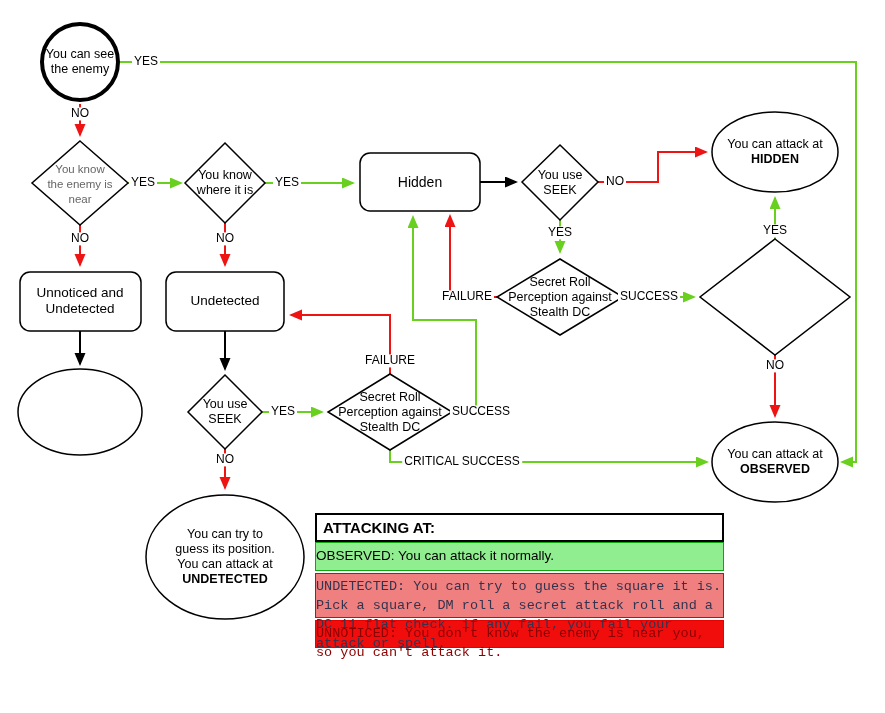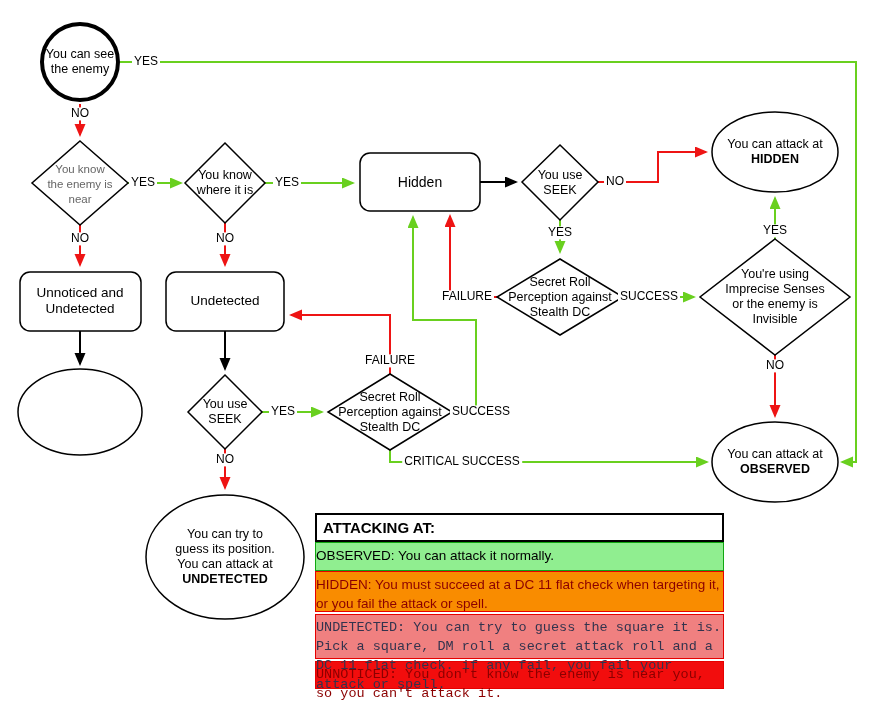--- a/index.html
+++ b/index.html
@@ -92,24 +92,20 @@
 the enemy is
 near</div>
   <div class="txt" style="left:225px;top:183px;width:84px">You know
 where it is</div>
   <div class="txt big" style="left:420px;top:182px;width:110px">Hidden</div>
   <div class="txt" style="left:560px;top:183px;width:72px">You use
 SEEK</div>
   <div class="txt" style="left:560px;top:297px;width:122px">Secret Roll
 Perception against
 Stealth DC</div>
-  <div class="txt" style="left:775px;top:297px;width:122px">You're using
-Imprecise Senses
-or the enemy is
-Invisible</div>
   <div class="txt" style="left:775px;top:152px;width:112px"><div>You can attack at</div><div class="b">HIDDEN</div></div>
   <div class="txt" style="left:775px;top:462px;width:112px"><div>You can attack at</div><div class="b">OBSERVED</div></div>
   <div class="txt med" style="left:80px;top:301px;width:116px">Unnoticed and
 Undetected</div>
   <div class="txt med" style="left:225px;top:301px;width:112px">Undetected</div>
   <div class="txt" style="left:225px;top:412px;width:72px">You use
 SEEK</div>
   <div class="txt" style="left:390px;top:412px;width:122px">Secret Roll
 Perception against
 Stealth DC</div>
@@ -131,18 +127,17 @@
   <div class="elabel" style="left:775px;top:366px">NO</div>
   <div class="elabel" style="left:283px;top:412px">YES</div>
   <div class="elabel" style="left:225px;top:460px">NO</div>
   <div class="elabel" style="left:390px;top:361px">FAILURE</div>
   <div class="elabel" style="left:481px;top:412px">SUCCESS</div>
   <div class="elabel" style="left:462px;top:462px">CRITICAL SUCCESS</div>
 
   <div class="legend">
     <div class="legend-title">ATTACKING AT:</div>
     <div class="lrow" style="height: 29px; background-color: rgb(144, 238, 144); color: rgb(0, 0, 0); border-color: rgb(17, 166, 17);">OBSERVED: You can attack it normally.</div>
-    <div class="lrow" style="height: 41px; background-color: rgb(249, 140, 0); color: rgb(139, 0, 0); border-color: rgb(230, 0, 0);">HIDDEN: You must succeed at a DC 11 flat check when targeting it, or you fail the attack or spell.</div>
     <div class="lrow gap" style="height: 45px; background-color: rgb(240, 128, 128); color: rgb(51, 51, 77); border-color: rgb(230, 0, 0);">UNDETECTED: You can try to guess the square it is. Pick a square, DM roll a secret attack roll and a DC 11 flat check. if any fail, you fail your attack or spell.</div>
     <div class="lrow gap" style="height: 28px; background-color: rgb(242, 13, 13); color: rgb(139, 0, 0); border-color: rgb(230, 0, 0);">UNNOTICED: You don't know the enemy is near you, so you can't attack it.</div>
   </div>
 
 </div>
 
 </body></html>

